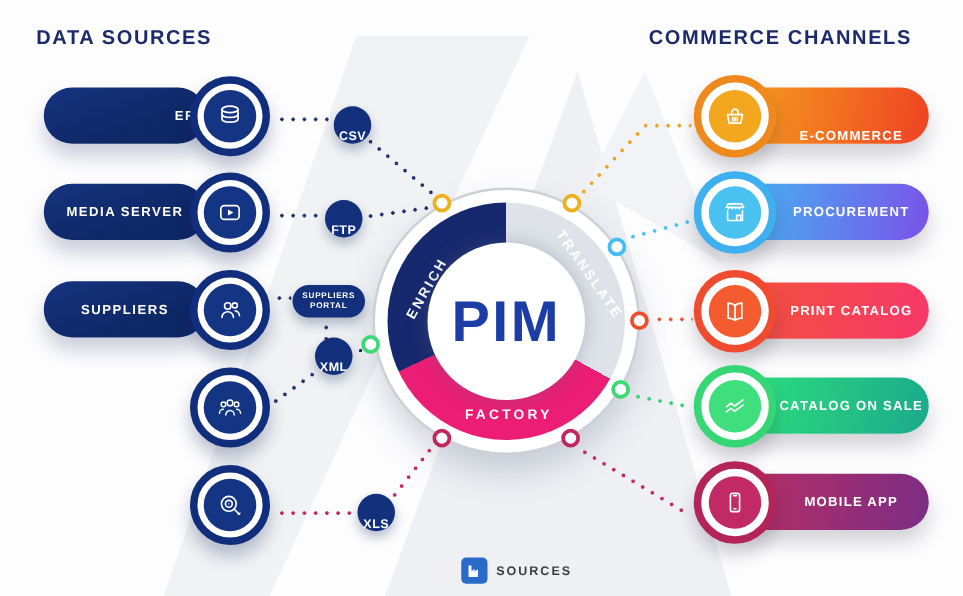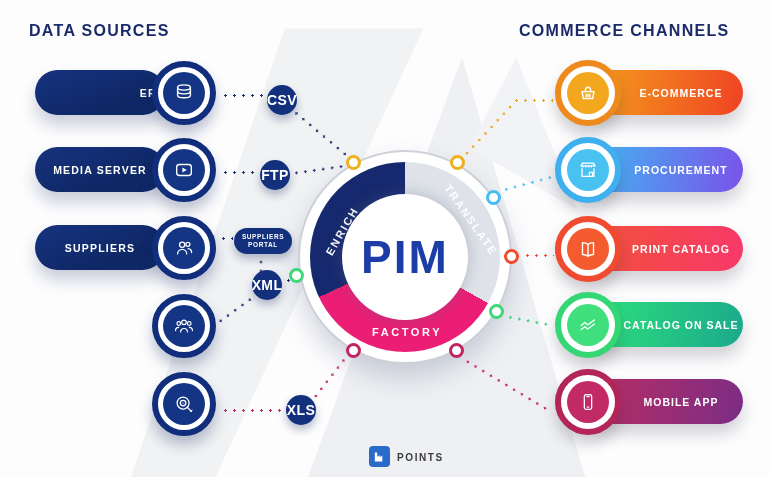--- a/index.html
+++ b/index.html
@@ -21,29 +21,29 @@
   .big-inner{width:42px;height:42px;border-radius:50%;background:#143584;display:flex;align-items:center;justify-content:center;}
   
   .ch-pill{position:absolute;left:585px;width:158px;height:45px;border-radius:23px;
            box-shadow:0 10px 16px rgba(40,40,60,.20);display:flex;align-items:center;}
   .ch-pill span{display:block;width:118px;margin-left:37px;text-align:center;color:#fff;
                 font-size:10.5px;font-weight:700;letter-spacing:1px;}
   .ch-circle{position:absolute;left:555px;width:66px;height:66px;border-radius:50%;background:#fff;
              box-sizing:border-box;border:6px solid;box-shadow:0 9px 14px rgba(40,40,60,.22);
              display:flex;align-items:center;justify-content:center;}
   .ch-inner{width:42px;height:42px;border-radius:50%;display:flex;align-items:center;justify-content:center;}
-  .g1{background:linear-gradient(100deg,#f6a21d,#ef4223);} .r1{border-color:#ee8a1d;} .i1{background:#f3a71f;}
+  .g1{background:linear-gradient(100deg,#f6a21d,#ef4223);align-items:flex-end;} .r1{border-color:#ee8a1d;} .i1{background:#f3a71f;}
   .g2{background:linear-gradient(100deg,#41b9f3,#7a52e8);} .r2{border-color:#3fb0ef;} .i2{background:#49c2f2;}
   .g3{background:linear-gradient(100deg,#f25239,#f8386a);} .r3{border-color:#f04a31;} .i3{background:#f45b2f;}
   .g4{background:linear-gradient(100deg,#2ee27b,#1ba98c);} .r4{border-color:#35d674;} .i4{background:#40df7d;}
   .g5{background:linear-gradient(100deg,#bb2e62,#7b2d85);} .r5{border-color:#b32459;} .i5{background:#c22a66;}
   
   .mini{position:absolute;width:30px;height:30px;border-radius:50%;background:#13307d;
-        box-shadow:0 5px 9px rgba(20,35,90,.3);display:flex;align-items:center;justify-content:center;
-        color:#fff;font-size:14px;font-weight:700;letter-spacing:.4px;}
+        box-shadow:0 5px 9px rgba(20,35,90,.3);display:flex;align-items:flex-end;justify-content:center;
+        color:#fff;font-size:10px;font-weight:700;letter-spacing:.4px;}
   .portal{position:absolute;left:234px;top:228px;width:58px;height:26px;border-radius:13px;background:#13307d;
           box-shadow:0 5px 9px rgba(20,35,90,.3);display:flex;flex-direction:column;align-items:center;justify-content:center;
           color:#fff;font-size:6.5px;font-weight:700;letter-spacing:.6px;line-height:1.25;}
   
   .ring{position:absolute;left:298px;top:150px;width:214px;height:214px;border-radius:50%;
         background:#fff;border:2px solid #cdd1d7;box-sizing:border-box;
         box-shadow:0 14px 26px rgba(110,120,145,.30);}
   .donut{position:absolute;left:310px;top:162px;width:190px;height:190px;border-radius:50%;
          background:conic-gradient(from 0deg,#dfe3e9 0deg 119deg,#ec1d74 119deg 245deg,#17296e 245deg 360deg);}
   .hub-core{position:absolute;left:342px;top:194px;width:126px;height:126px;border-radius:50%;background:#fff;
@@ -258,15 +258,15 @@
         <path d="M11.2 17.5h1.6"></path>
       </svg>
     </div>
   </div>
 
   <div class="logo-box">
     <svg width="15" height="15" viewBox="0 0 24 24">
       <path fill="#fff" d="M4.5 20V5.5h3.8v7l4-2.6v3.2l4.2-2.8V20z"></path>
     </svg>
   </div>
-  <div class="logo-text">POINTS</div>
+  <div class="logo-text">SOURCES</div>
 
 </div>
 
 </body></html>

